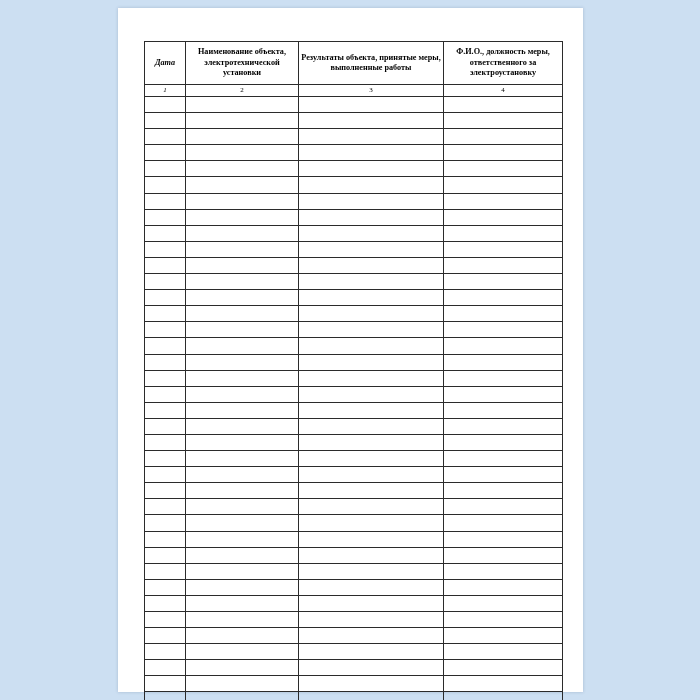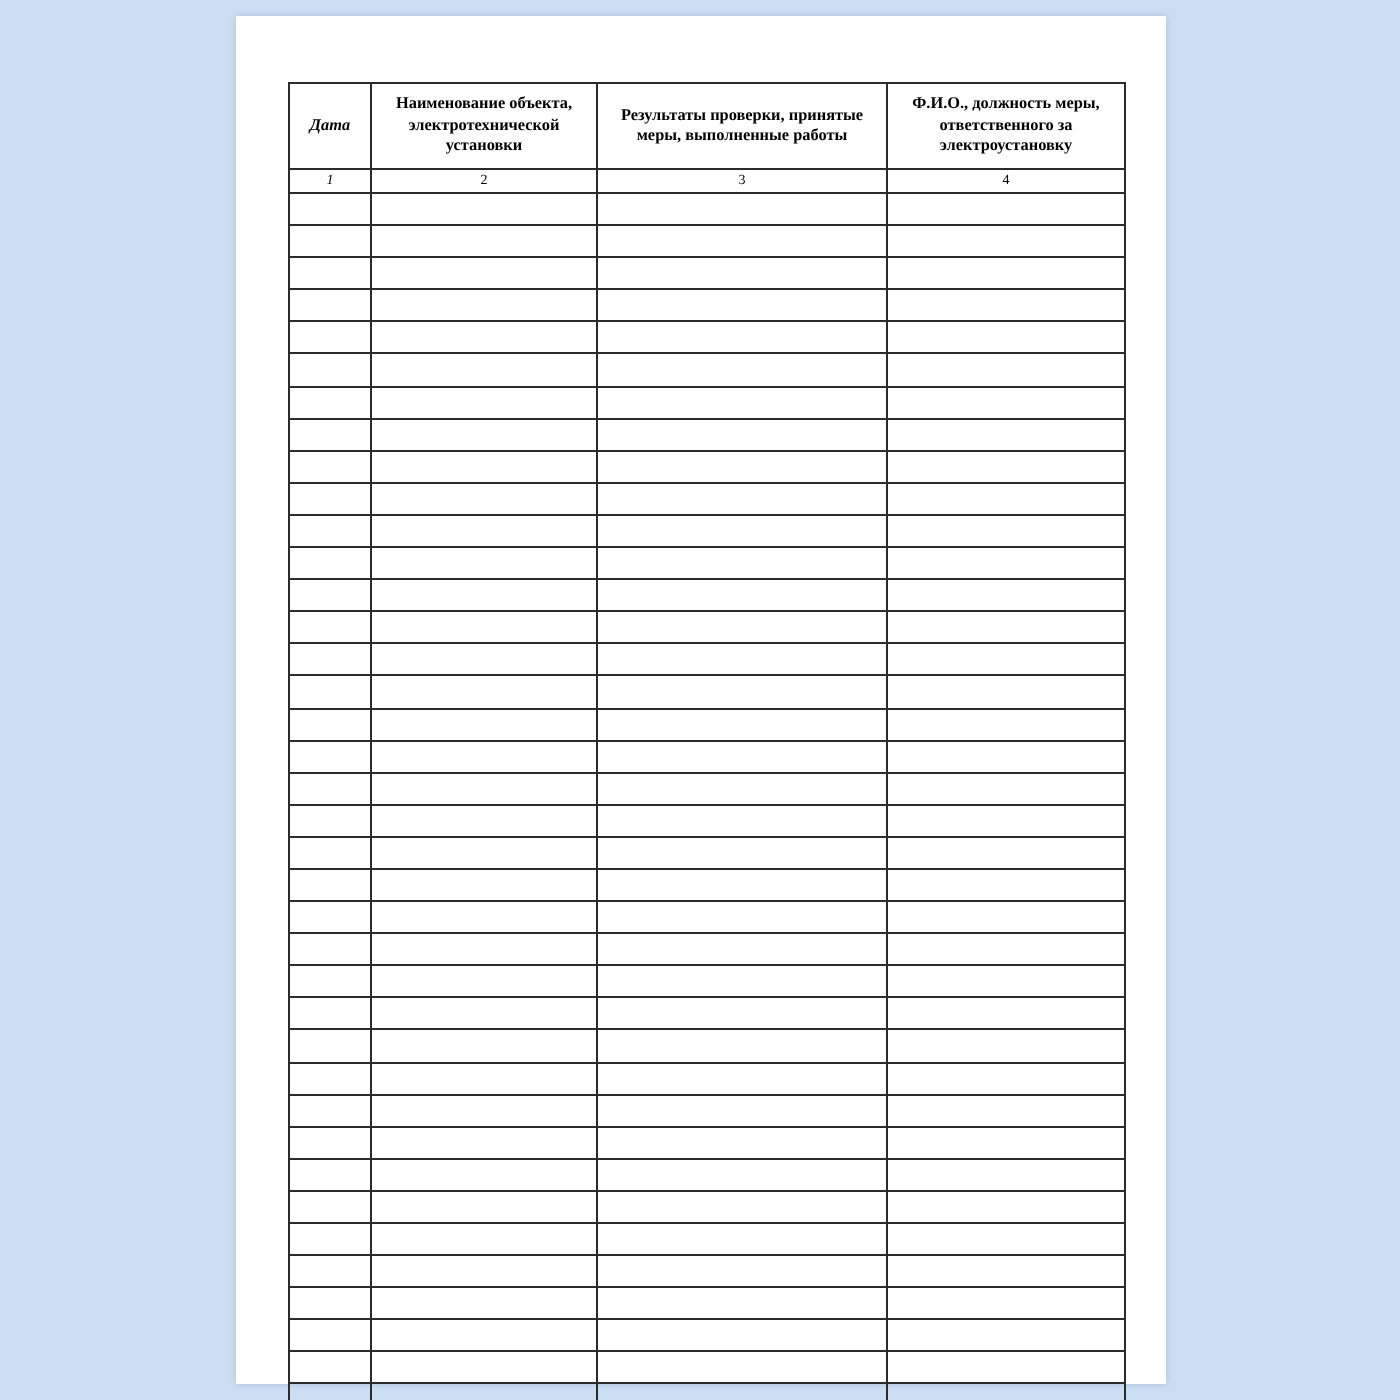--- a/index.html
+++ b/index.html
@@ -73,21 +73,21 @@
 <body>
 
 <div id="stage">
   <div id="page">
     <div id="table-wrap">
       <table class="journal">
         <thead>
           <tr>
             <th class="c1">Дата</th>
             <th class="c2">Наименование объекта, электротехнической установки</th>
-            <th class="c3">Результаты проверки, принятые меры, выполненные работы</th>
+            <th class="c3">Результаты объекта, принятые меры, выполненные работы</th>
             <th class="c4">Ф.И.О., должность меры, ответственного за электроустановку</th>
           </tr>
           <tr class="numrow">
             <td class="c1">1</td>
             <td class="c2">2</td>
             <td class="c3">3</td>
             <td class="c4">4</td>
           </tr>
         </thead>
         <tbody id="table-body">

